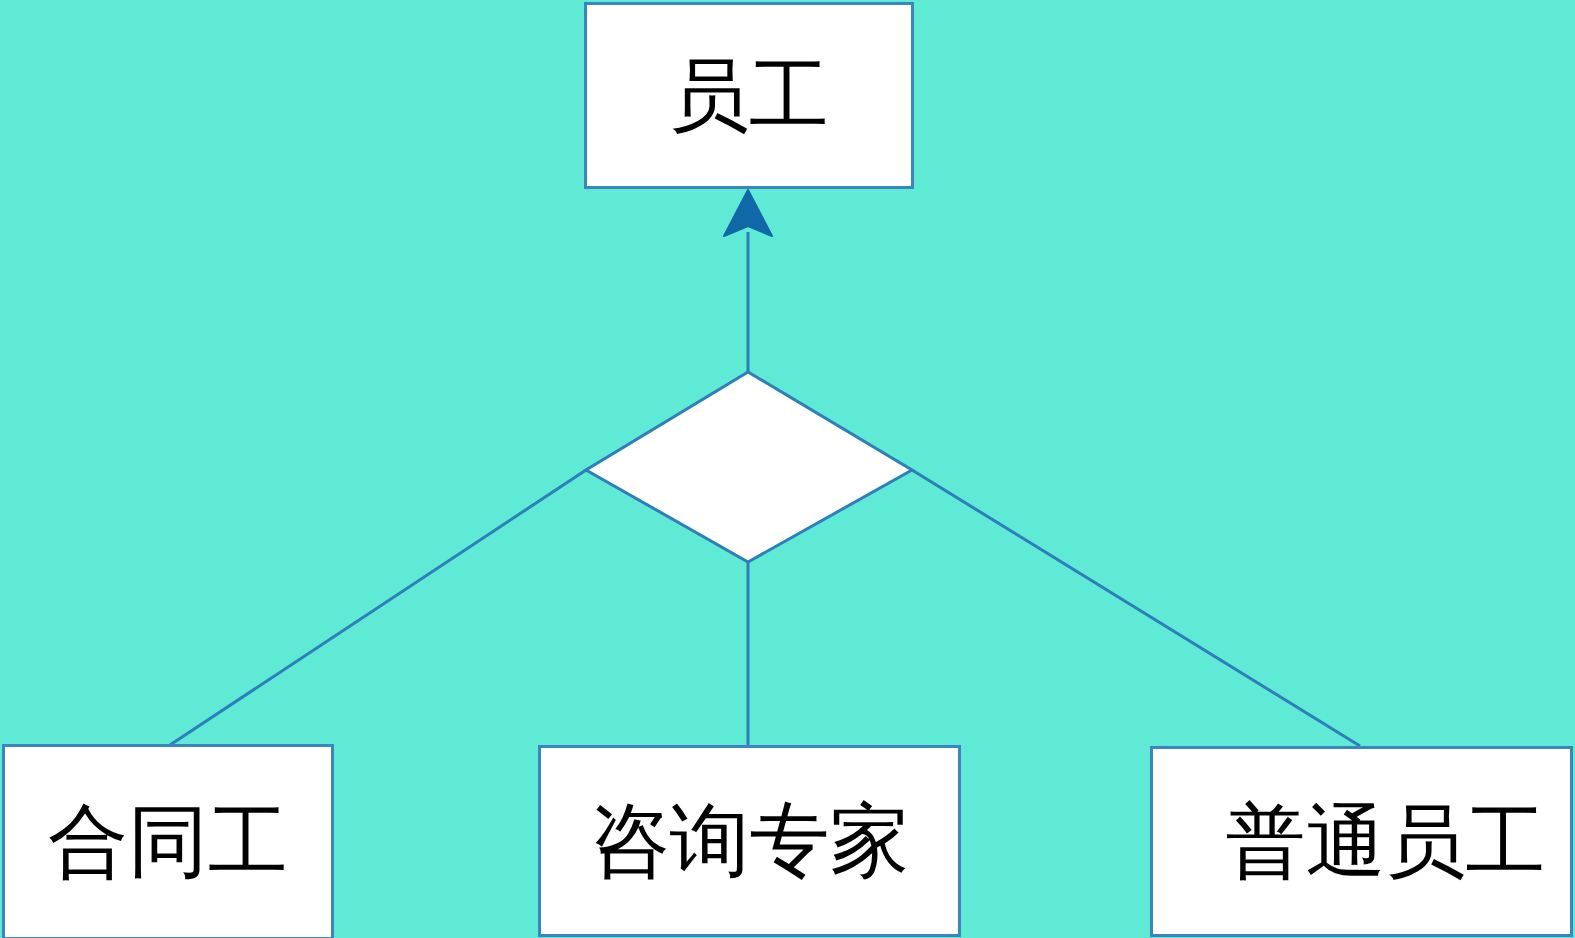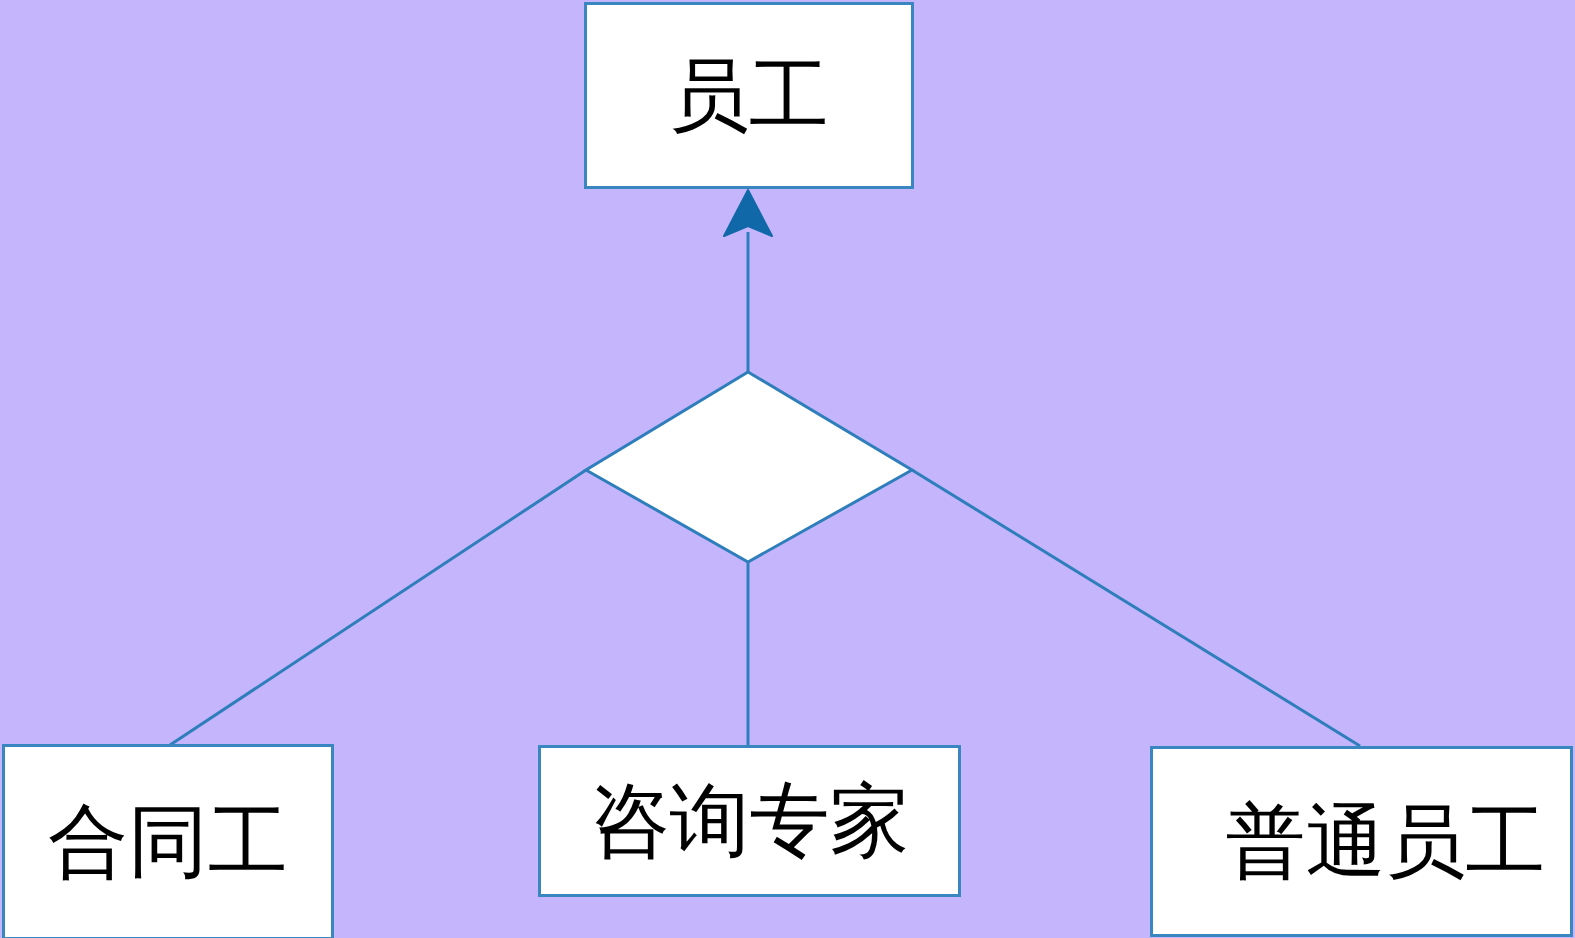--- a/index.html
+++ b/index.html
@@ -5,21 +5,21 @@
 <style>
   html, body {
     margin: 0;
     padding: 0;
     background: #ffffff;
   }
   #canvas {
     position: relative;
     width: 1575px;
     height: 938px;
-    background: #c4b5fd;
+    background: #5eead4;
     overflow: hidden;
     font-family: "DejaVu Serif", "Liberation Serif", serif;
   }
   #wires {
     position: absolute;
     left: 0;
     top: 0;
     width: 1575px;
     height: 938px;
     pointer-events: none;
@@ -51,21 +51,21 @@
   #box-contract {
     left: 2px;
     top: 744px;
     width: 332px;
     height: 196px;
   }
   #box-consultant {
     left: 538px;
     top: 745px;
     width: 423px;
-    height: 152px;
+    height: 192px;
   }
   #box-regular {
     left: 1150px;
     top: 746px;
     width: 423px;
     height: 191px;
     padding-left: 48px;
   }
   #rel-diamond-label {
     position: absolute;

